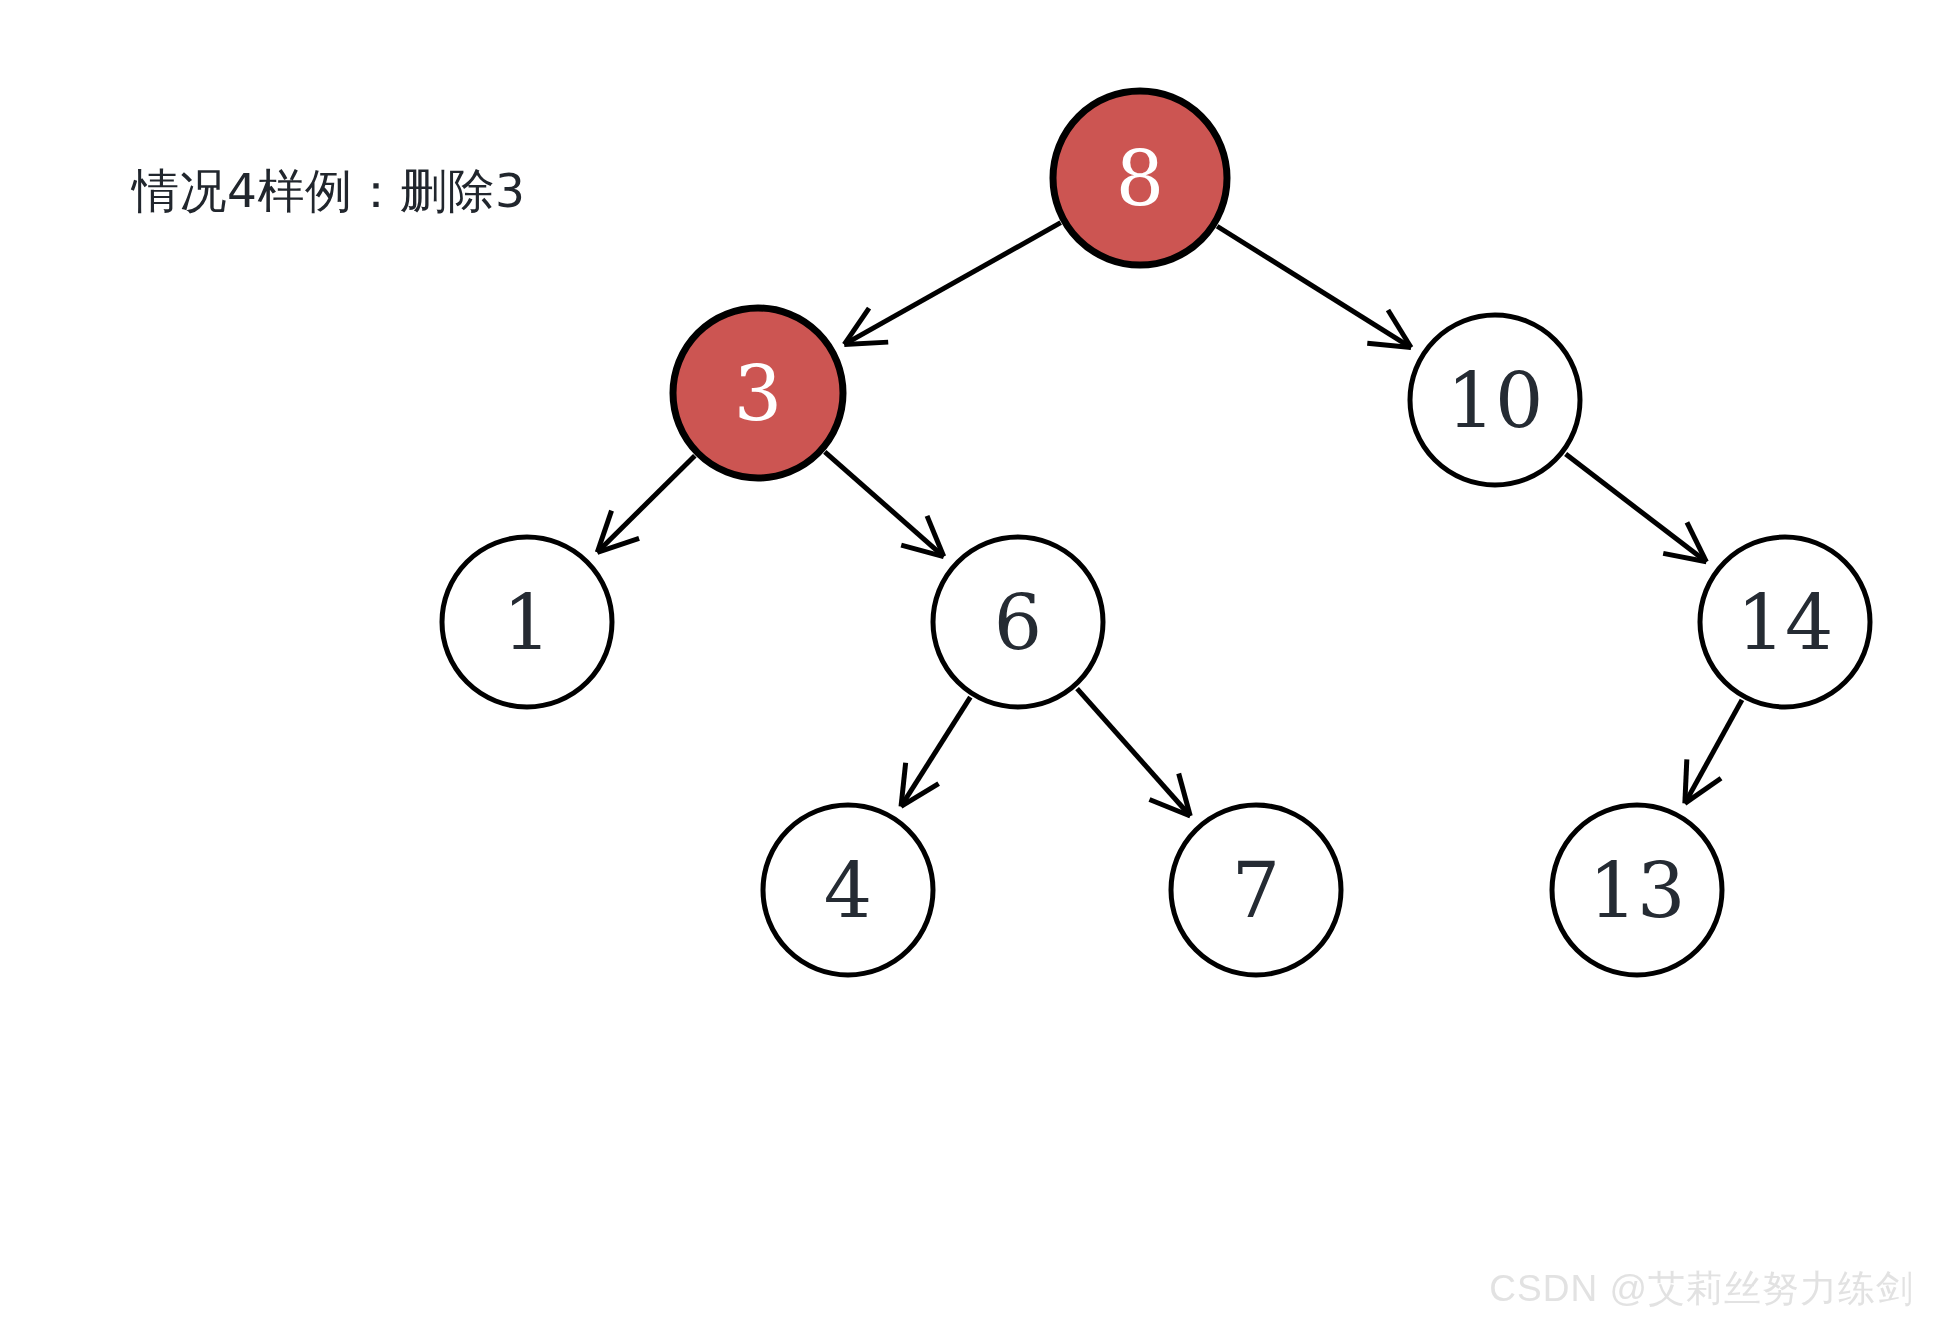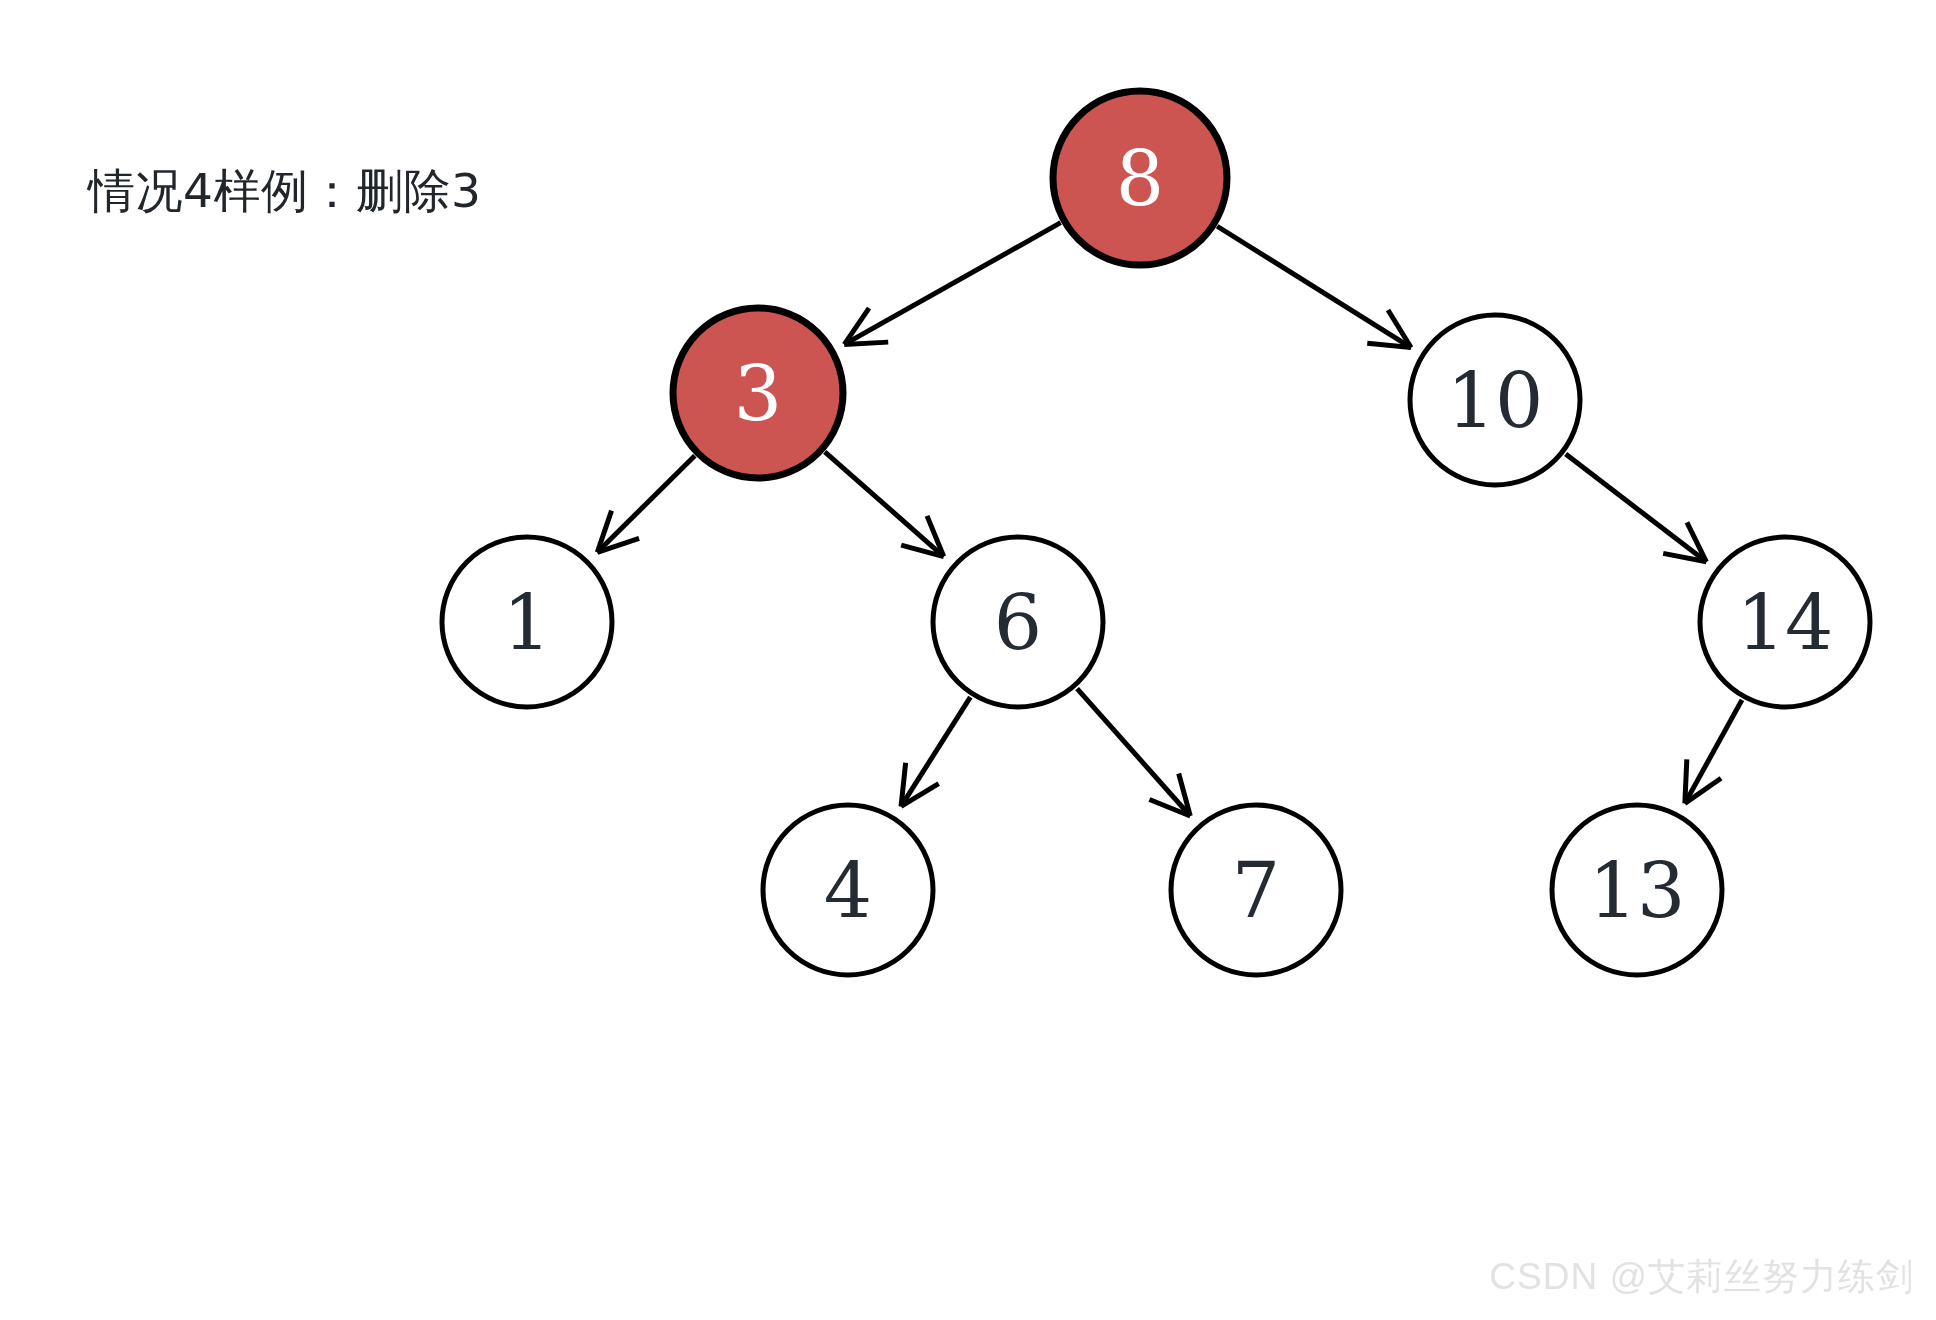--- a/index.html
+++ b/index.html
@@ -28,25 +28,26 @@
     top: 155px;
     width: 760px;
   }
   .caption-line {
     font-family: "DejaVu Sans", "Liberation Sans", sans-serif;
     font-size: 47px;
     line-height: 1.52;
     color: #21262d;
     white-space: pre;
     letter-spacing: 0.5px;
+    margin-left: 44px;
   }
   .watermark {
     position: absolute;
     right: 22px;
-    bottom: 18px;
+    bottom: 6px;
     font-family: "Liberation Sans", "DejaVu Sans", sans-serif;
     font-size: 37px;
     color: #e2e2e2;
     letter-spacing: 1px;
     white-space: nowrap;
     user-select: none;
   }
   .node-label {
     font-family: "DejaVu Serif", "Liberation Serif", serif;
     font-weight: 400;

